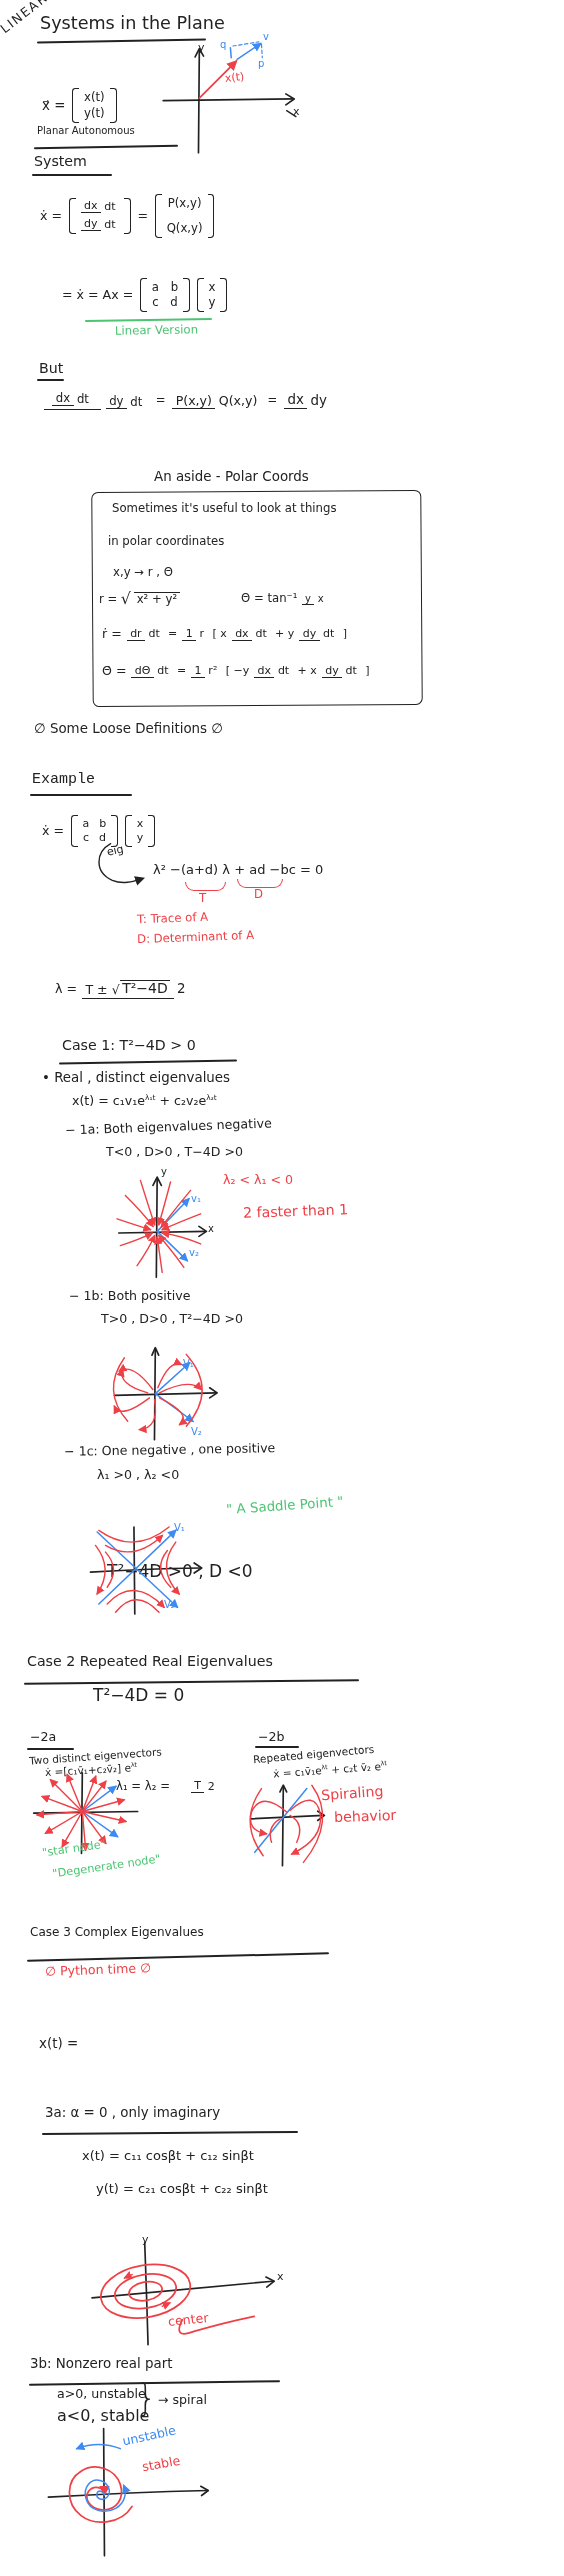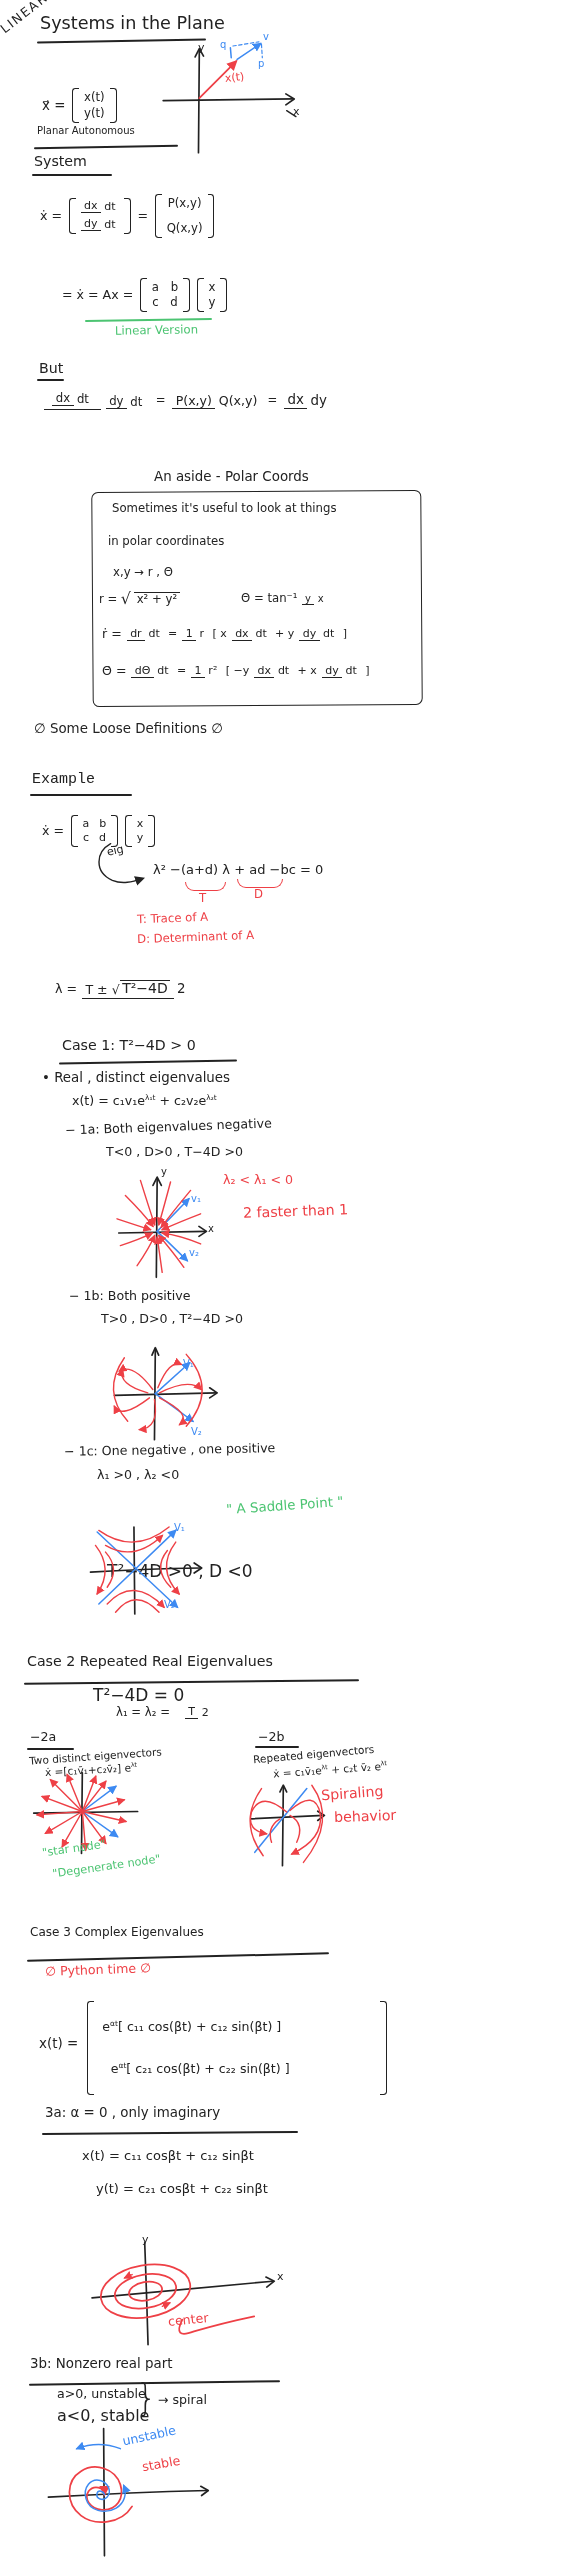--- a/index.html
+++ b/index.html
@@ -374,21 +374,21 @@
     <path class="sR" d="M28,42 Q46,62 30,84"></path>
     <path class="sR" d="M112,30 Q88,62 116,92" marker-end="url(#mR)"></path>
     <path class="sR" d="M102,40 Q84,62 106,84"></path>
   </svg>
   <div class="t blue" style="left:174px;top:1522px;font-size:10px;">V₁</div>
   <div class="t blue" style="left:164px;top:1599px;font-size:10px;">V₂</div>
 
   <div class="t" style="left:27px;top:1653px;font-size:14.2px;">Case  2   Repeated  Real  Eigenvalues</div>
   <div class="ul" style="left:23.5px;top:1681px;width:335px;transform:rotate(-0.6deg);"></div>
   <div class="t" style="left:84px;top:1686px;font-size:17px;margin-left:9px;">T²−4D = 0</div>
-  <div class="t row" style="left:116px;top:1706px;font-size:11.7px;gap:15px;">
+  <div class="t row" style="left:116px;top:1780px;font-size:11.7px;gap:21px;">
     <span>λ₁ = λ₂ =</span>
     <span class="frac" style="font-size:11px;">
         <span class="num">T</span>
         <span class="den">2</span>
       </span>
   </div>
 
   <div class="t" style="left:30px;top:1730px;font-size:12.6px;">−2a</div>
   <div class="ul" style="left:27px;top:1748px;width:47px;"></div>
   <div class="t" style="left:28.5px;top:1750px;font-size:10.5px;transform:rotate(-4deg);">Two  distinct  eigenvectors</div>
@@ -437,28 +437,20 @@
     <path class="sR" d="M88,12 Q118,54 78,104"></path>
   </svg>
   <div class="t red" style="left:321px;top:1785px;font-size:14.2px;transform:rotate(-4deg);">Spiraling</div>
   <div class="t red" style="left:334px;top:1808px;font-size:14.2px;transform:rotate(-2deg);">behavior</div>
 
   <div class="t" style="left:30px;top:1926px;font-size:12px;">Case  3   Complex  Eigenvalues</div>
   <div class="ul" style="left:27px;top:1956px;width:302px;transform:rotate(-1.4deg);"></div>
   <div class="t red" style="left:45px;top:1963px;font-size:12.6px;transform:rotate(-2deg);">∅ Python  time ∅</div>
 
   <div class="t" style="left:39px;top:2036px;font-size:13.4px;">x(t) =</div>
-  <div style="position:absolute;left:87px;top:2001px;width:300px;height:94px;display:flex;align-items:stretch;">
-    <span class="brL"></span>
-    <span style="flex:1;display:flex;flex-direction:column;justify-content:space-around;padding:5px 3.4px 5px 8.4px;font-size:12.6px;">
-      <span><span>e</span><sup>αt</sup><span>[ c₁₁ cos(βt)  + c₁₂ sin(βt) ]</span></span>
-      <span style="padding-left:8.4px;"><span>e</span><sup>αt</sup><span>[ c₂₁ cos(βt)  + c₂₂ sin(βt) ]</span></span>
-    </span>
-    <span class="brR"></span>
-  </div>
 
   <div class="t" style="left:45px;top:2105px;font-size:13.4px;">3a:  α = 0 ,  only  imaginary</div>
   <div class="ul" style="left:42px;top:2132px;width:256px;transform:rotate(-0.5deg);"></div>
   <div class="t" style="left:82px;top:2149px;font-size:13px;">x(t) = c₁₁ cosβt  + c₁₂ sinβt</div>
   <div class="t" style="left:96px;top:2182px;font-size:13px;">y(t) = c₂₁ cosβt  + c₂₂ sinβt</div>
 
   <svg style="left:82px;top:2236px;" width="209" height="113" viewBox="0 0 250 135">
     <path class="sK" d="M75,8 Q77,60 79,130"></path>
     <path class="sK" d="M12,74 Q120,64 228,54"></path>
     <polyline class="sK" points="220,49 230,54 221,61"></polyline>

